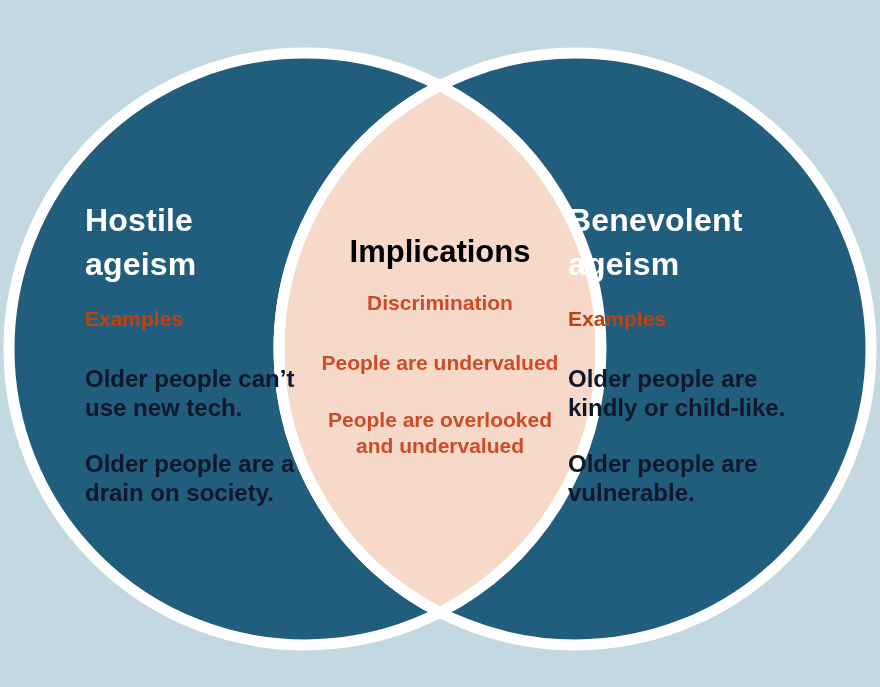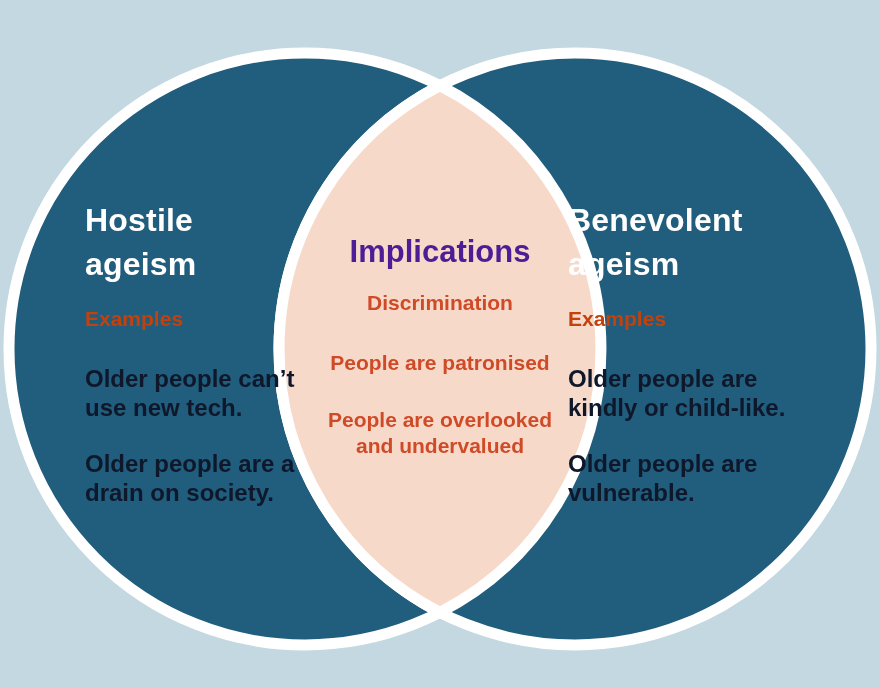--- a/index.html
+++ b/index.html
@@ -42,21 +42,21 @@
   .t-subtitle { top: 306px; }
   .t-item1    { top: 364px; }
   .t-item2    { top: 449px; }
 
   .center-al { left: 300px; width: 280px; text-align: center; }
   .overlap-title {
     top: 233px;
     font-size: 31px;
     font-weight: 700;
     line-height: 37px;
-    color: #4c1d95;
+    color: #000000;
   }
   .overlap-item {
     font-size: 21px;
     font-weight: 700;
     line-height: 26px;
     color: #cf4a27;
   }
   .o-item1 { top: 290px; }
   .o-item2 { top: 350px; }
   .o-item3 { top: 407px; }
@@ -76,21 +76,21 @@
   <p class="txt circle-title left-al t-title">Hostile
 ageism</p>
   <p class="txt circle-subtitle left-al t-subtitle">Examples</p>
   <p class="txt circle-item left-al t-item1">Older people can’t
 use new tech.</p>
   <p class="txt circle-item left-al t-item2">Older people are a
 drain on society.</p>
 
   <p class="txt overlap-title center-al">Implications</p>
   <p class="txt overlap-item center-al o-item1">Discrimination</p>
-  <p class="txt overlap-item center-al o-item2">People are patronised</p>
+  <p class="txt overlap-item center-al o-item2">People are undervalued</p>
   <p class="txt overlap-item center-al o-item3">People are overlooked
 and undervalued</p>
 
   <p class="txt circle-title right-al t-title">Benevolent
 ageism</p>
   <p class="txt circle-subtitle right-al t-subtitle">Examples</p>
   <p class="txt circle-item right-al t-item1">Older people are
 kindly or child-like.</p>
   <p class="txt circle-item right-al t-item2">Older people are
 vulnerable.</p>

